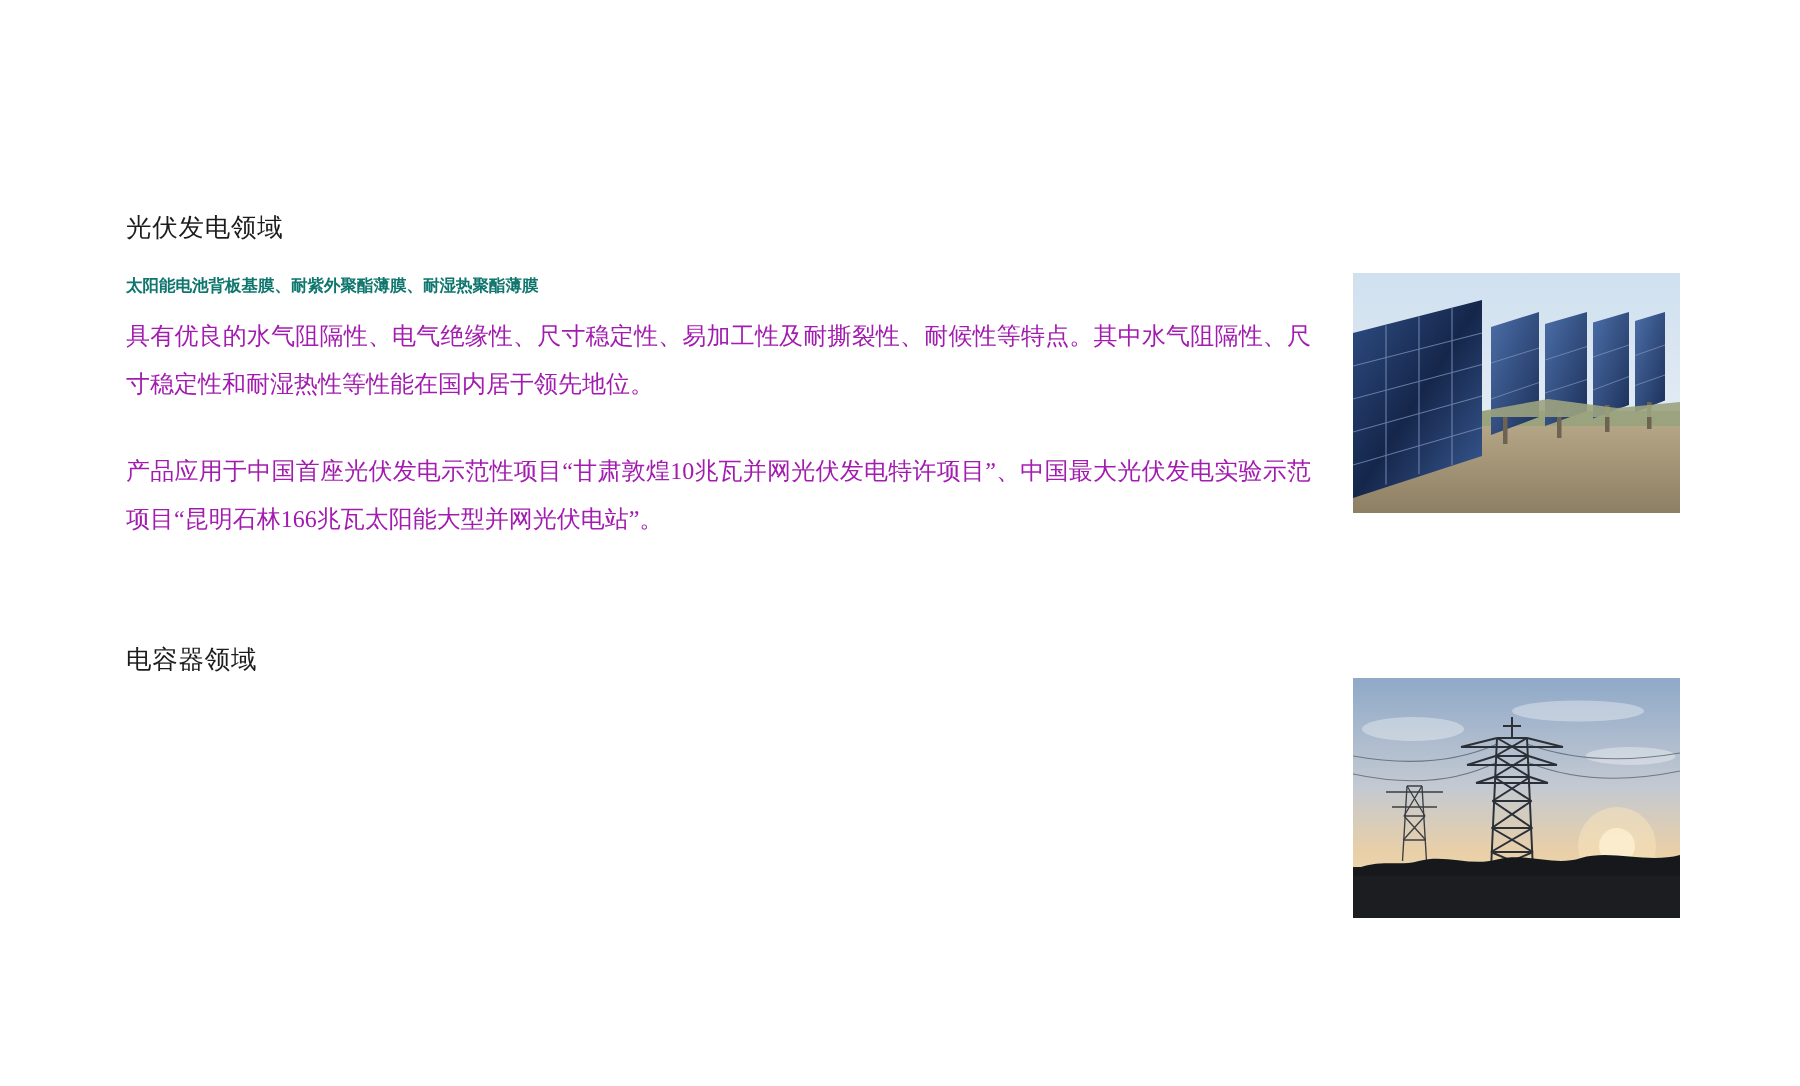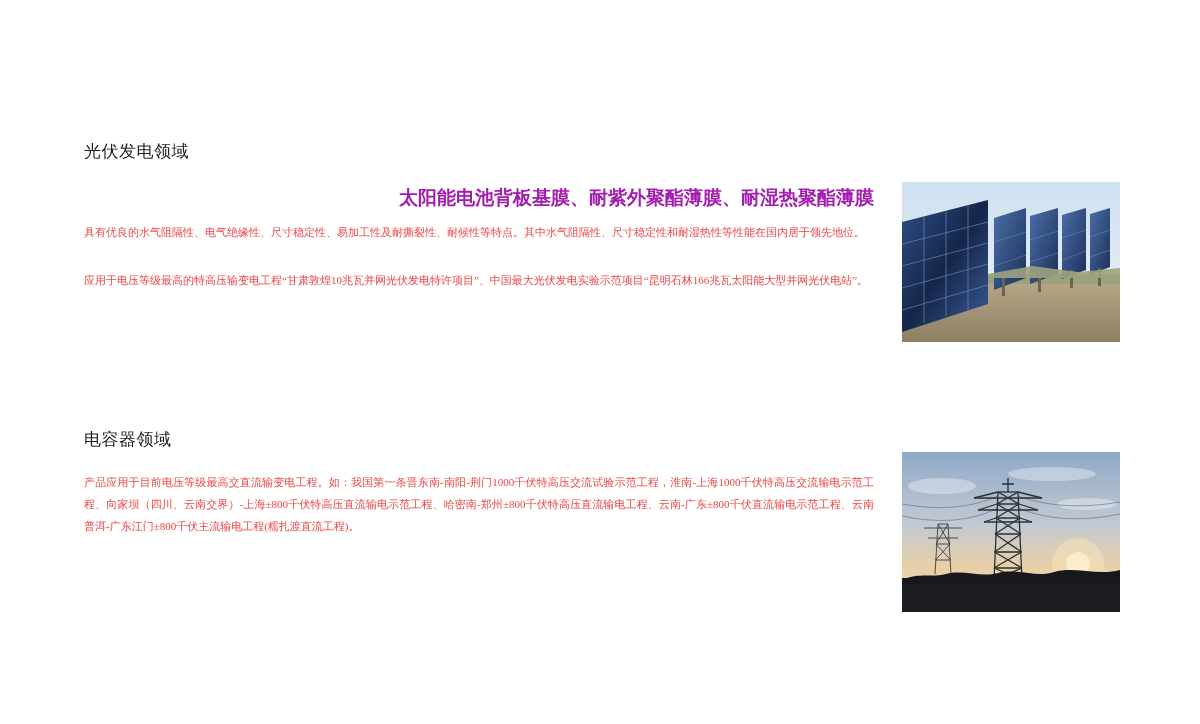--- a/index.html
+++ b/index.html
@@ -31,32 +31,31 @@
 
   .section-title {
     font-size: 17px;
     font-weight: normal;
     color: #1c1c1c;
     margin: 0 0 20px 0;
     letter-spacing: 0.5px;
   }
 
   .products {
-    font-size: 19px;
+    font-size: 11px;
     font-weight: bold;
-    color: #a21caf;
+    color: #0f766e;
     line-height: 1.55;
     margin-bottom: 9px;
-    text-align: right;
   }
 
   .para {
-    font-size: 11px;
+    font-size: 16px;
     line-height: 2.0;
-    color: #ef4444;
+    color: #a21caf;
     margin: 0 0 14px 0;
     text-align: justify;
   }
   .para.tight { margin-bottom: 26px; }
   .para:last-child { margin-bottom: 0; }
 
   
   .photo {
     position: absolute;
     overflow: hidden;
@@ -79,26 +78,25 @@
 </style>
 </head>
 <body>
 
 <div class="page">
 
   <div class="section" id="section-pv">
     <h2 class="section-title">光伏发电领域</h2>
     <div class="products">太阳能电池背板基膜、耐紫外聚酯薄膜、耐湿热聚酯薄膜</div>
     <p class="para tight">具有优良的水气阻隔性、电气绝缘性、尺寸稳定性、易加工性及耐撕裂性、耐候性等特点。其中水气阻隔性、尺寸稳定性和耐湿热性等性能在国内居于领先地位。</p>
-    <p class="para">应用于电压等级最高的特高压输变电工程“甘肃敦煌10兆瓦并网光伏发电特许项目”、中国最大光伏发电实验示范项目“昆明石林166兆瓦太阳能大型并网光伏电站”。</p>
+    <p class="para">产品应用于中国首座光伏发电示范性项目“甘肃敦煌10兆瓦并网光伏发电特许项目”、中国最大光伏发电实验示范项目“昆明石林166兆瓦太阳能大型并网光伏电站”。</p>
   </div>
 
   <div class="section" id="section-cap">
     <h2 class="section-title">电容器领域</h2>
-    <p class="para">产品应用于目前电压等级最高交直流输变电工程。如：我国第一条晋东南-南阳-荆门1000千伏特高压交流试验示范工程，淮南-上海1000千伏特高压交流输电示范工程、向家坝（四川、云南交界）-上海±800千伏特高压直流输电示范工程、哈密南-郑州±800千伏特高压直流输电工程、云南-广东±800千伏直流输电示范工程、云南普洱-广东江门±800千伏主流输电工程(糯扎渡直流工程)。</p>
   </div>
 
   <div class="photo" id="photo-pv">
     <svg viewBox="0 0 218 160" preserveAspectRatio="none" aria-hidden="true">
       <defs>
         <linearGradient id="sky1" x1="0" y1="0" x2="0" y2="1">
           <stop offset="0%" stop-color="#cfe0ef"></stop>
           <stop offset="60%" stop-color="#e2ebf3"></stop>
           <stop offset="100%" stop-color="#f0f2ee"></stop>
         </linearGradient>

